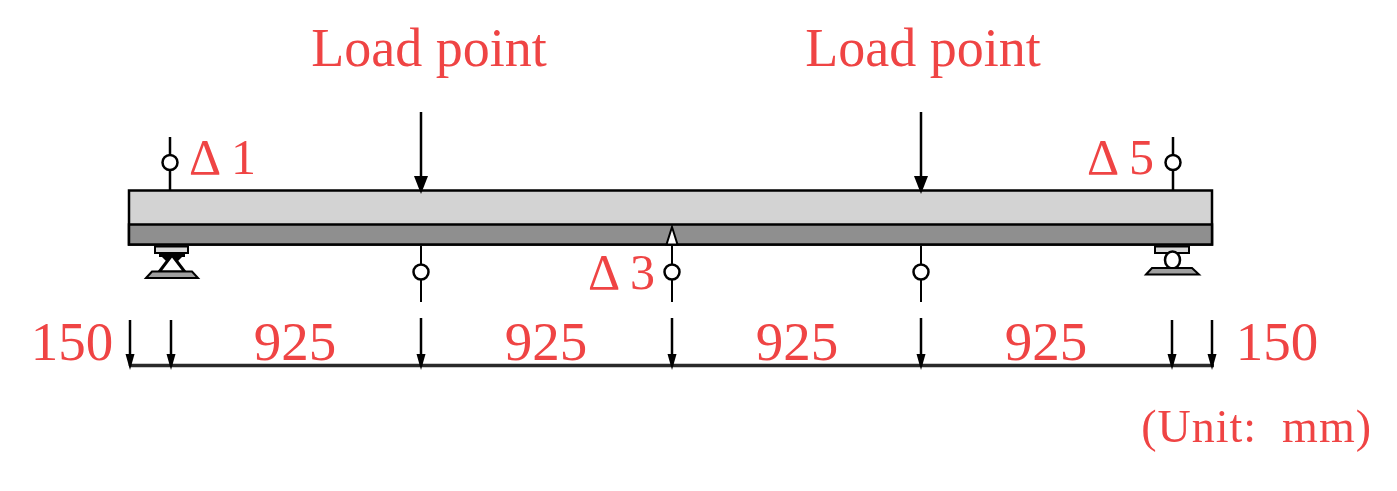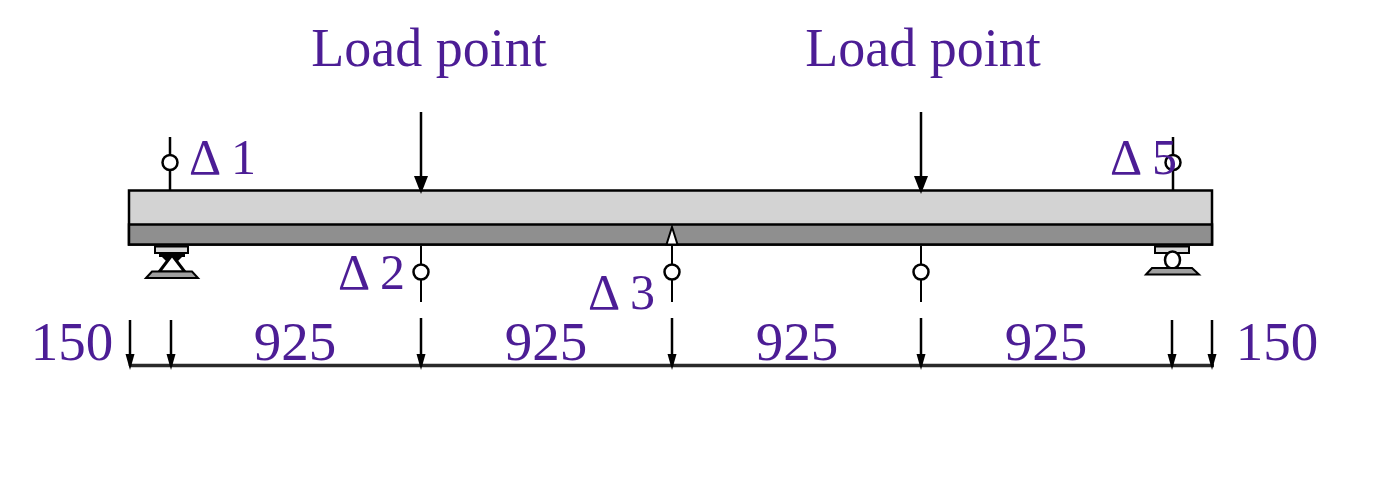--- a/index.html
+++ b/index.html
@@ -9,21 +9,21 @@
     background:#fff;
     overflow:hidden;
     font-family:"Liberation Serif","DejaVu Serif",serif;
     color:#000;
   }
   .stage svg{position:absolute;left:0;top:0;}
   .lbl{
     position:absolute;
     white-space:pre;
     line-height:1;
-    color:#4c1d95;
+    color:#ef4444;
   }
   .load-lbl{font-size:54px; transform:translateX(-50%);}
   .delta-lbl{font-size:50px;}
   .dim-lbl{font-size:55px; transform:translateX(-50%);text-align:right;}
   .unit-lbl{font-size:46px; letter-spacing:1px;}
 </style>
 </head>
 <body>
 
 <div class="stage">
@@ -88,25 +88,25 @@
       <polygon points="916.5,354 925.5,354 921,370" fill="#000"></polygon>
       <polygon points="1167.5,354 1176.5,354 1172,370" fill="#000"></polygon>
       <polygon points="1207.5,354 1216.5,354 1212,370" fill="#000"></polygon>
     </g>
   </svg>
 
   <div class="lbl load-lbl" style="left:429px;top:21px;">Load point</div>
   <div class="lbl load-lbl" style="left:923px;top:21px;">Load point</div>
 
   <div class="lbl delta-lbl" style="left:189px;top:132px;">Δ 1</div>
-  <div class="lbl delta-lbl" style="left:338px;top:247px;">Δ 2</div>
-  <div class="lbl delta-lbl" style="left:588px;top:247px;margin-top:20px;">Δ 3</div>
-  <div class="lbl delta-lbl" style="right:220px;top:132px;">Δ 5</div>
+  <div class="lbl delta-lbl" style="left:588px;top:247px;">Δ 3</div>
+  <div class="lbl delta-lbl" style="right:243px;top:132px;">Δ 5</div>
 
   <div class="lbl dim-lbl" style="left:72px;top:314px;">150</div>
   <div class="lbl dim-lbl" style="left:295px;top:314px;">925</div>
   <div class="lbl dim-lbl" style="left:546px;top:314px;">925</div>
   <div class="lbl dim-lbl" style="left:797px;top:314px;">925</div>
   <div class="lbl dim-lbl" style="left:1046px;top:314px;">925</div>
   <div class="lbl dim-lbl" style="left:1277px;top:314px;">150</div>
 
+  <div class="lbl unit-lbl" style="right:25px;top:404px;">(Unit:  mm)</div>
 
 </div>
 
 </body></html>

